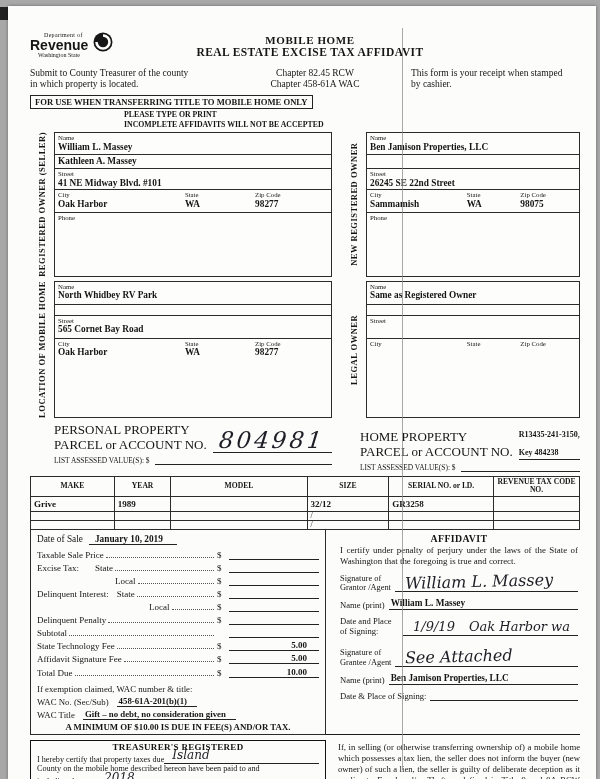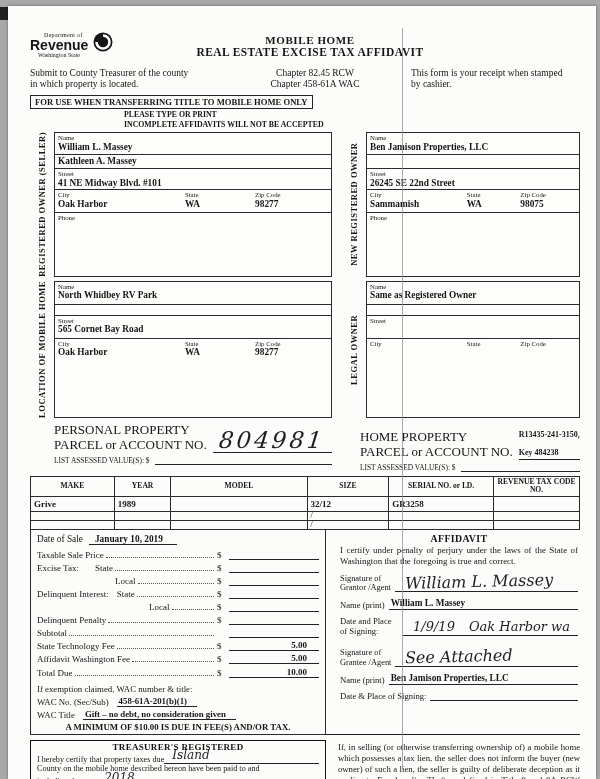--- a/index.html
+++ b/index.html
@@ -398,21 +398,21 @@
           <span class="cur"></span>
           <span class="amt"></span>
         </div>
       <div class="tl">
           <span class="h">State Technology Fee</span>
           <span class="dots"></span>
           <span class="cur">$</span>
           <span class="amt">5.00</span>
         </div>
       <div class="tl">
-          <span class="h">Affidavit Washington Fee</span>
+          <span class="h">Affidavit Signature Fee</span>
           <span class="dots"></span>
           <span class="cur">$</span>
           <span class="amt">5.00</span>
         </div>
       <div class="tl">
           <span class="h">Total Due</span>
           <span class="dots"></span>
           <span class="cur">$</span>
           <span class="amt">10.00</span>
         </div>

